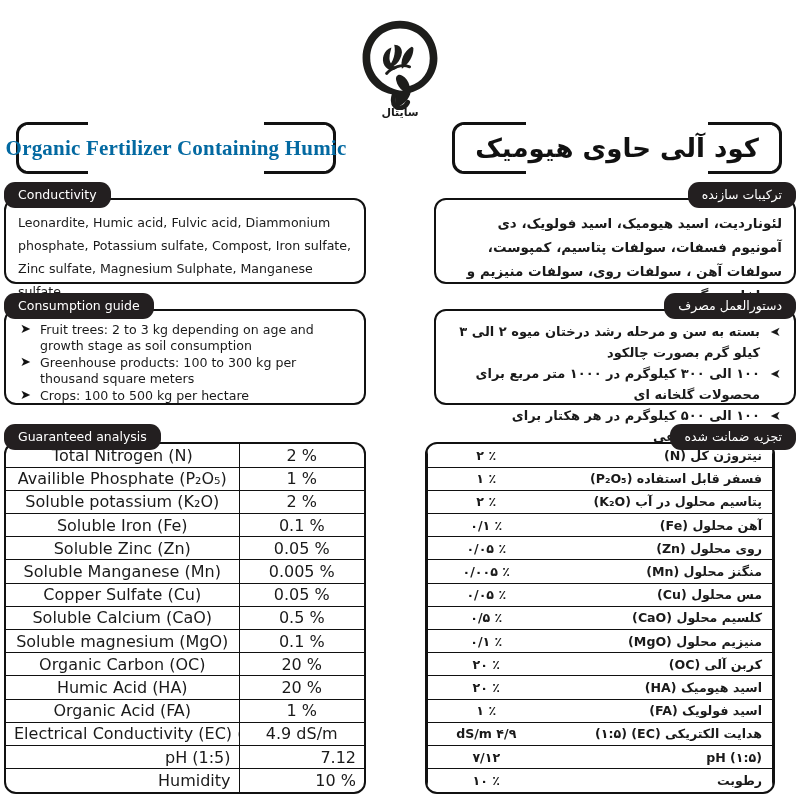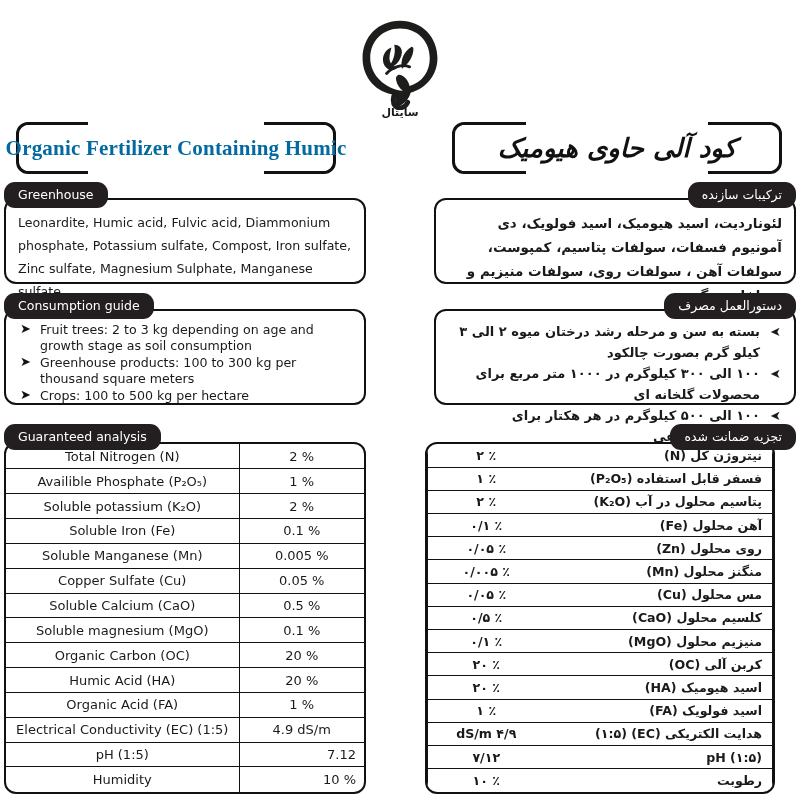--- a/index.html
+++ b/index.html
@@ -74,21 +74,20 @@
   #title-en {
     font-family: "Liberation Serif", "DejaVu Serif", serif;
     font-weight: bold;
     font-size: 21px;
     letter-spacing: 0.2px;
     color: #0369a1;
   }
   #title-fa {
     font-family: "DejaVu Sans", "Liberation Sans", sans-serif;
     font-weight: bold;
-    font-style: italic;
     font-size: 26px;
     direction: rtl;
     color: #111;
   }
 
   
   .pill {
     position: absolute;
     background: #231f20;
     color: #ffffff;
@@ -166,37 +165,37 @@
     overflow: hidden;
   }
   .an-table table {
     border-collapse: collapse;
     width: 100%;
     height: 100%;
     table-layout: fixed;
   }
   .an-table td {
     border: 1.5px solid #111;
-    font-size: 13px;
+    font-size: 16px;
     height: 23px;
     padding: 0 8px;
     box-sizing: border-box;
     white-space: nowrap;
     overflow: hidden;
   }
   
   .an-table tr:first-child td { border-top: none; }
   .an-table tr:last-child  td { border-bottom: none; }
   .an-table td:first-child { border-left: none; }
   .an-table td:last-child  { border-right: none; }
 
   
   #table-en td.name  { text-align: center; }
   #table-en td.value { text-align: center; }
-  #table-en tr.align-right td.name  { text-align: center; }
+  #table-en tr.align-right td.name  { text-align: right; }
   #table-en tr.align-right td.value { text-align: right; }
 
   
   #table-fa { direction: rtl; }
   #table-fa td {
     font-weight: 600;
     font-size: 12.6px;
   }
   #table-fa td.name  { text-align: right; padding-right: 10px; margin-top: 18px; }
   #table-fa td.value { text-align: center; }
@@ -226,21 +225,21 @@
     </div>
 </div>
 
 <div class="title-wrap" id="title-fa-wrap">
   <div class="bracket"></div>
   <div class="title-text">
       <span id="title-fa">کود آلی حاوی هیومیک</span>
     </div>
 </div>
 
-<div class="pill" style="left:4px; top:182px;">Greenhouse</div>
+<div class="pill" style="left:4px; top:182px;">Conductivity</div>
 <div class="panel" style="left:4px; top:198px; width:362px; height:86px;">
   <div class="body" style="padding-top:12px; font-size:12.6px; line-height:1.82;">Leonardite, Humic acid, Fulvic acid, Diammonium phosphate, Potassium sulfate, Compost, Iron sulfate, Zinc sulfate, Magnesium Sulphate, Manganese sulfate.</div>
 </div>
 
 <div class="pill rtl" style="right:4px; top:182px;">ترکیبات سازنده</div>
 <div class="panel" style="right:4px; top:198px; width:362px; height:86px;">
   <div class="body rtl" style="padding-top:11px;">لئوناردیت، اسید هیومیک، اسید فولویک، دی آمونیوم فسفات، سولفات پتاسیم، کمپوست، سولفات آهن ، سولفات روی، سولفات منیزیم و سولفات منگنز</div>
 </div>
 
 <div class="pill" style="left:4px; top:293px;">Consumption guide</div>
@@ -283,20 +282,24 @@
         </tr>
         <tr>
           <td class="name">Soluble potassium (K₂O)</td>
           <td class="value">2  %</td>
         </tr>
         <tr>
           <td class="name">Soluble Iron (Fe)</td>
           <td class="value">0.1 %</td>
         </tr>
         <tr>
+          <td class="name">Soluble Zinc (Zn)</td>
+          <td class="value">0.05 %</td>
+        </tr>
+        <tr>
           <td class="name">Soluble Manganese (Mn)</td>
           <td class="value">0.005 %</td>
         </tr>
         <tr>
           <td class="name">Copper Sulfate (Cu)</td>
           <td class="value">0.05  %</td>
         </tr>
         <tr>
           <td class="name">Soluble Calcium (CaO)</td>
           <td class="value">0.5  %</td>

